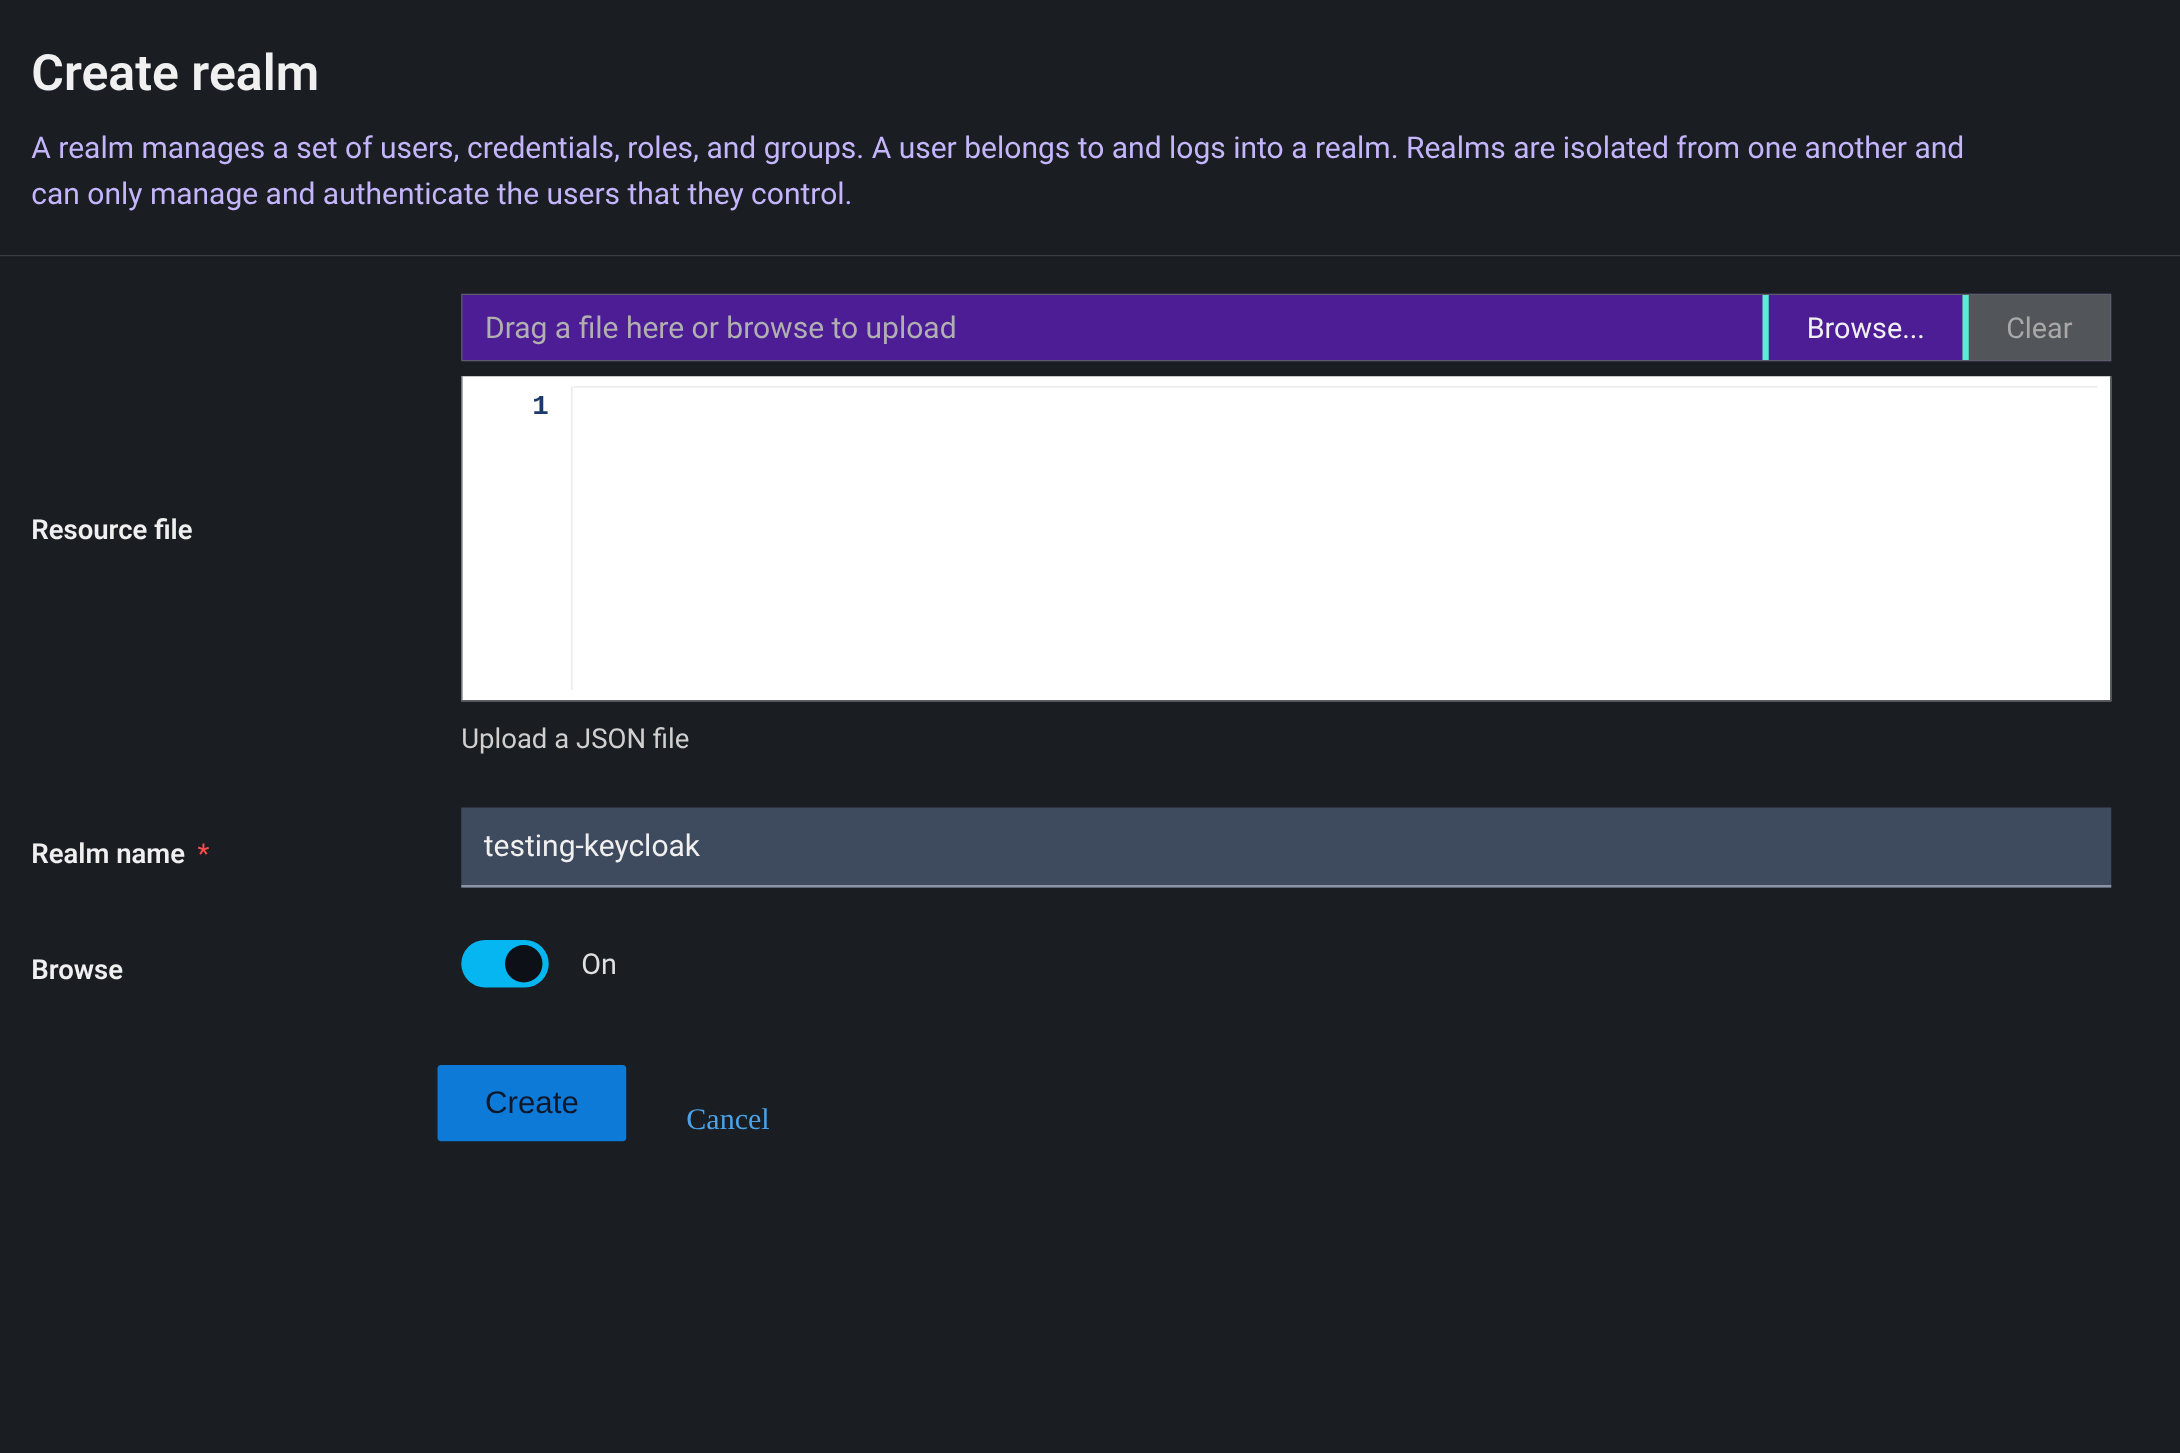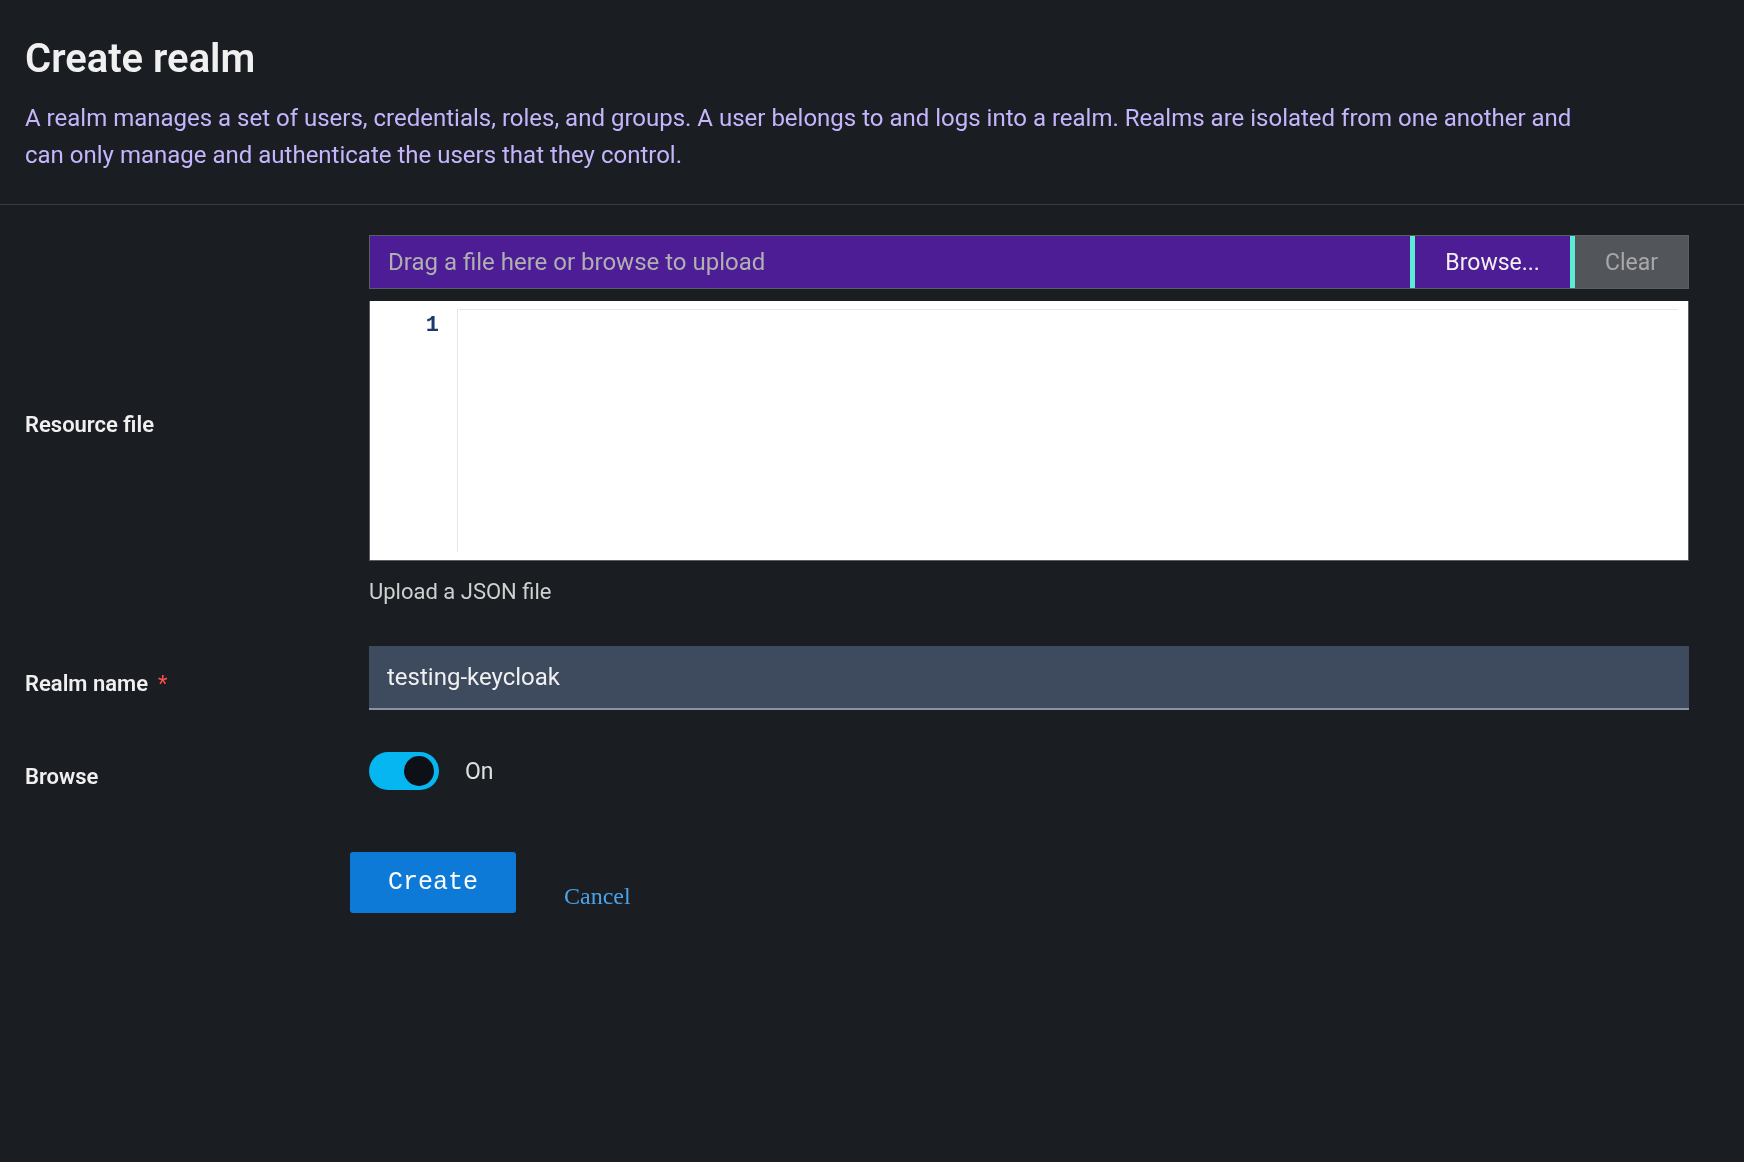--- a/index.html
+++ b/index.html
@@ -167,27 +167,27 @@
     }
     .button-row {
       display: flex;
       align-items: center;
       gap: 48px;
       margin-top: 62px;
       margin-left: 325px;
     }
     .primary-btn {
       background-color: #0e7ad8;
-      color: #ffffff;
+      color: #0f172a;
       border: none;
       font-size: 25px;
       font-weight: 500;
       padding: 16px 38px;
       cursor: pointer;
-      font-family: Liberation Mono, monospace;
+      font-family: Liberation Sans, sans-serif;
       border-radius: 3px;
     }
     .link-btn {
       background: none;
       border: none;
       color: #4aa3e8;
       font-size: 24px;
       cursor: pointer;
       font-family: Liberation Serif, serif;
       margin-top: 28px;

